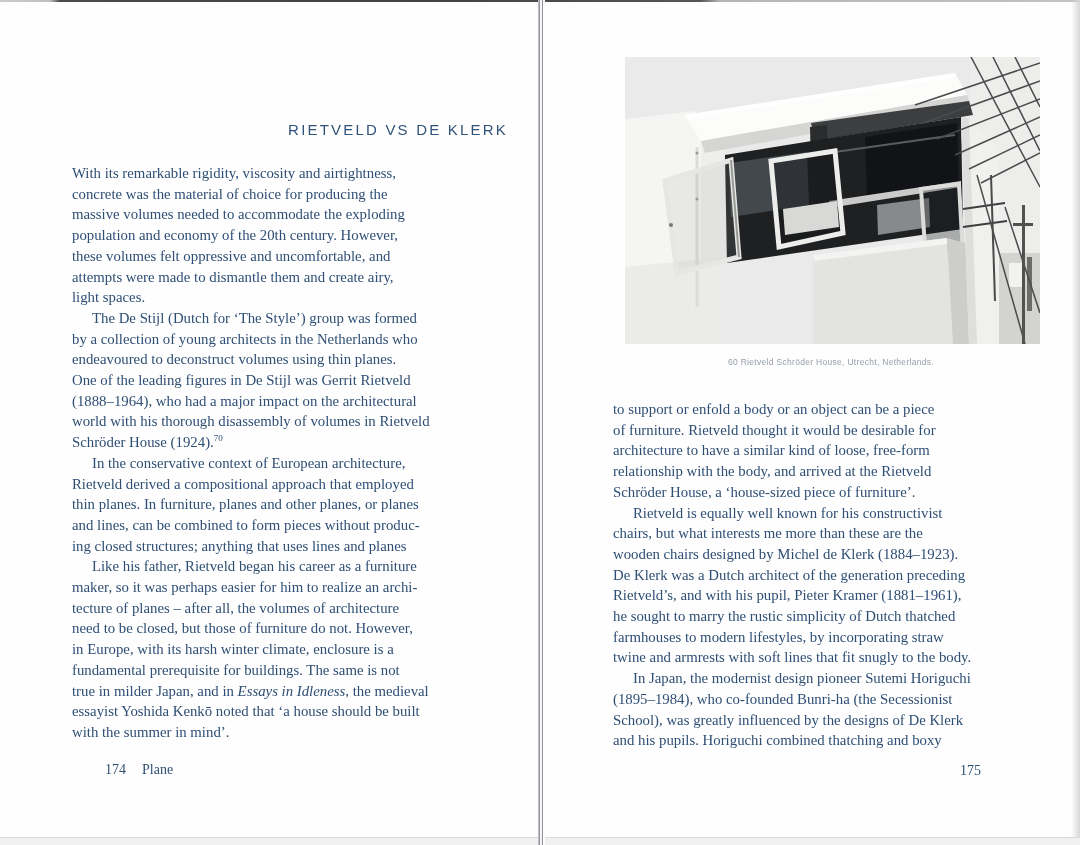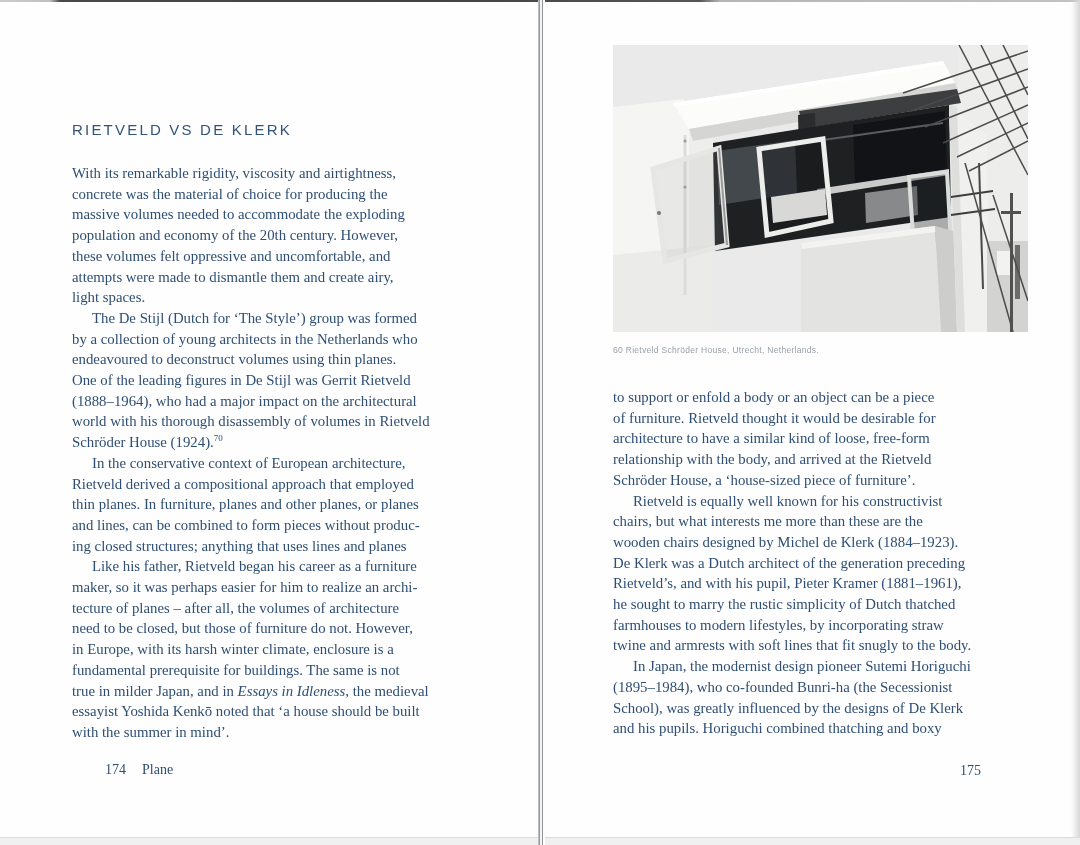--- a/index.html
+++ b/index.html
@@ -12,31 +12,31 @@
   .edge-right{position:absolute;top:0;right:0;width:9px;height:845px;
     background:linear-gradient(90deg,rgba(225,225,225,0) 0%,#d8d8d8 100%);}
   .edge-bottom{position:absolute;left:0;bottom:0;width:1080px;height:7px;background:#f0f0f0;border-top:1px solid #dadada;}
   .spine{position:absolute;left:538px;top:0;width:7px;height:845px;
     background:linear-gradient(90deg,#ededed 0px,#8d9296 1px,#9b9fa3 2px,#f3f3f3 2px,#f6f6f6 4px,#94989c 4px,#8f9397 5px,#fdfdfd 5px,#fdfdfd 7px);}
 
   .page{position:absolute;}
   .page-left{left:72px;top:120px;width:436px;}
   .page-right{left:613px;top:45px;width:436px;}
 
-  .title{margin:0;line-height:20px;text-align:left;font-family:"Liberation Sans", sans-serif;
+  .title{margin:0;line-height:20px;text-align:right;font-family:"Liberation Sans", sans-serif;
     font-weight:400;font-size:15px;letter-spacing:2.2px;color:var(--title-text,#315379);}
 
   .body-text{margin-top:23px;width:436px;font-size:14.8px;line-height:20.7px;color:var(--body-text,#2e4e74);}
   .body-right{margin-top:32px;}
   .para{margin:0;white-space:pre-line;}
   .para.indent{text-indent:1.35em;}
   .it{font-style:italic;}
   .sup{font-size:9px;vertical-align:super;line-height:0;}
 
-  .figure{margin:0;}
+  .figure{margin:12px;text-align:center;}
   .photo{width:415px;height:287px;}
   .photo svg{display:block;width:415px;height:287px;}
   .caption{margin-top:13px;font-family:"Liberation Sans", sans-serif;font-size:8.5px;
     letter-spacing:0.3px;line-height:10px;color:var(--caption-text,#98a0a9);}
 
   .footer{position:absolute;font-size:14px;color:var(--footer-text,#2e4e74);}
   .footer-left{left:33px;top:642px;}
   .footer-left .section{margin-left:16px;}
   .footer-right{left:347px;top:718px;}
 </style>

